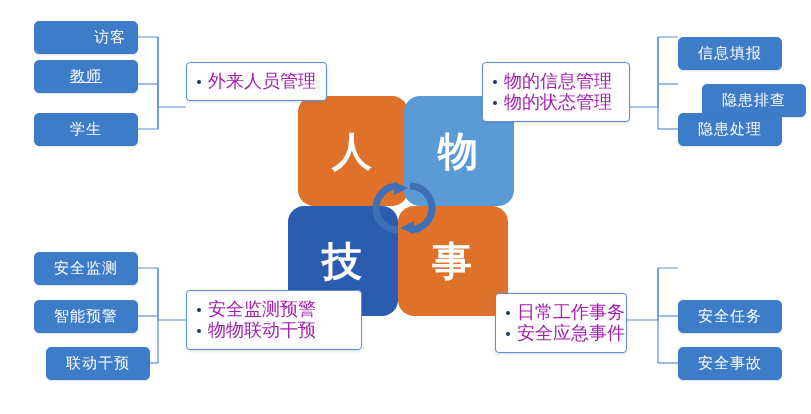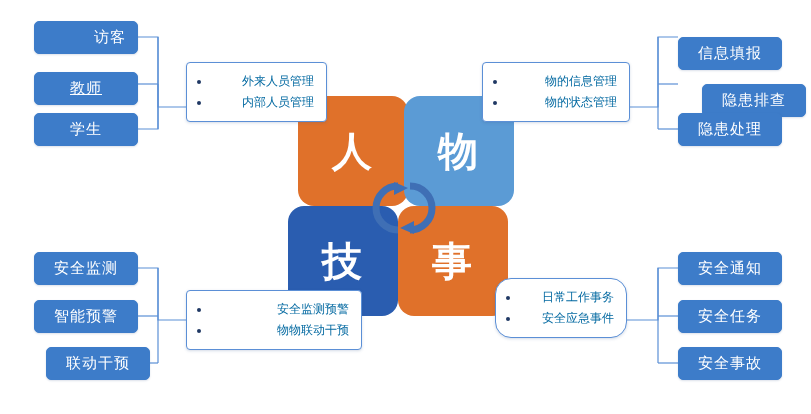--- a/index.html
+++ b/index.html
@@ -66,43 +66,42 @@
     position: absolute;
     box-sizing: border-box;
     border: 1px solid #5b8fd6;
     border-radius: 4px;
     background: #ffffff;
     padding: 8px 12px 8px 10px;
     box-shadow: 0 1px 3px rgba(60,90,140,0.22);
     z-index: 5;
   }
   .note .line {
-    font-size: 12px;
-    color: #0369a1;
+    font-size: 18px;
+    color: #a21caf;
     line-height: 21px;
     white-space: nowrap;
     position: relative;
     padding-left: 11px;
-    text-align: right;
   }
   .note .line::before {
     content: "";
     position: absolute;
     left: 0;
     top: 9px;
     width: 4px;
     height: 4px;
     border-radius: 50%;
     background: #1f3864;
   }
 
   .note-ren  { left: 186px; top: 62px;  width: 141px; }
   .note-wu   { left: 482px; top: 62px;  width: 148px; }
   .note-ji   { left: 186px; top: 290px; width: 176px; }
-  .note-shi  { left: 495px; top: 278px; width: 132px; border-radius: 16px; }
+  .note-shi  { left: 495px; top: 293px; width: 132px; }
 
   
   svg.conn {
     position: absolute;
     left: 0;
     top: 0;
     width: 811px;
     height: 414px;
     pointer-events: none;
   }
@@ -165,39 +164,38 @@
   </div>
   <div class="sq sq-ji">
     <span>技</span>
   </div>
   <div class="sq sq-shi">
     <span>事</span>
   </div>
 
   <div class="note note-ren">
     <div class="line">外来人员管理</div>
-    <div class="line">内部人员管理</div>
   </div>
   <div class="note note-wu">
     <div class="line">物的信息管理</div>
     <div class="line">物的状态管理</div>
   </div>
   <div class="note note-ji">
     <div class="line">安全监测预警</div>
     <div class="line">物物联动干预</div>
   </div>
   <div class="note note-shi">
     <div class="line">日常工作事务</div>
     <div class="line">安全应急事件</div>
   </div>
 
   <div class="pill filled" style="left:34px; top:21px;padding-left:48px;">
     <span>访客</span>
   </div>
-  <div class="pill filled" style="left:34px; top:72px;text-decoration:underline;">
+  <div class="pill filled" style="left:34px; top:60px;text-decoration:underline;">
     <span>教师</span>
   </div>
   <div class="pill filled" style="left:34px; top:113px;">
     <span>学生</span>
   </div>
 
   <div class="pill filled" style="left:678px; top:21px;margin-top:16px;">
     <span>信息填报</span>
   </div>
   <div class="pill filled" style="left:678px; top:84px;margin-left:24px;">
@@ -210,23 +208,20 @@
   <div class="pill filled" style="left:34px; top:252px;">
     <span>安全监测</span>
   </div>
   <div class="pill filled" style="left:34px; top:300px;">
     <span>智能预警</span>
   </div>
   <div class="pill filled" style="left:34px; top:347px;margin-left:12px;">
     <span>联动干预</span>
   </div>
 
-  <div class="pill filled" style="left:678px; top:252px;">
-    <span>安全通知</span>
-  </div>
   <div class="pill filled" style="left:678px; top:300px;">
     <span>安全任务</span>
   </div>
   <div class="pill filled" style="left:678px; top:347px;">
     <span>安全事故</span>
   </div>
 
 </div>
 
 </body></html>

